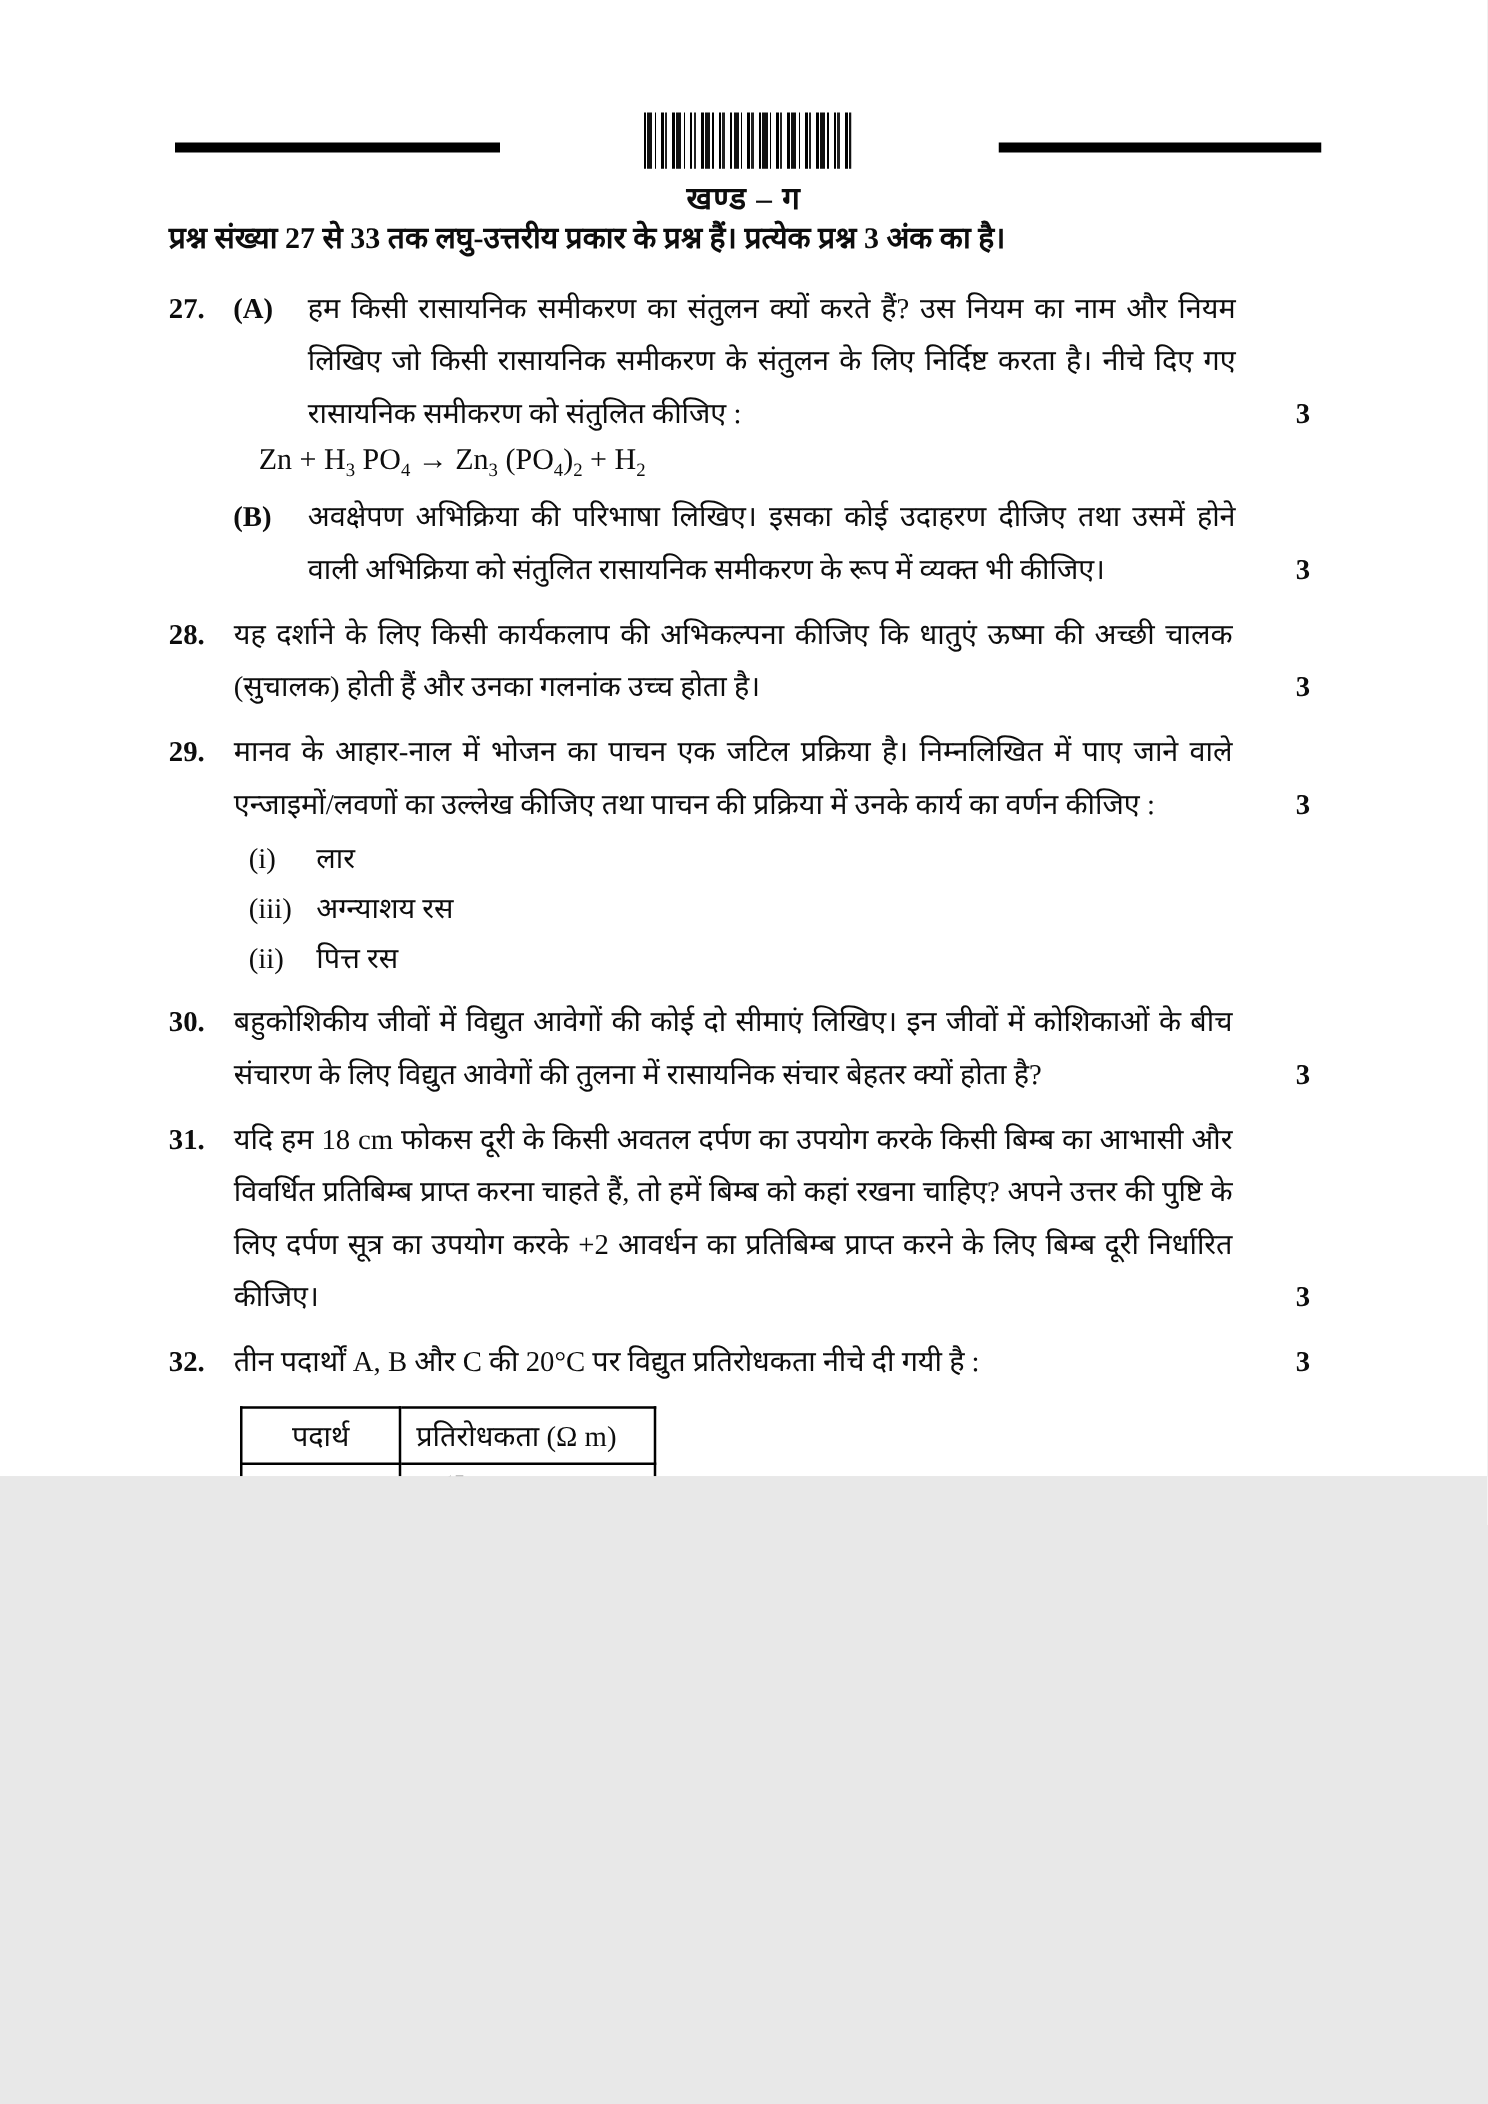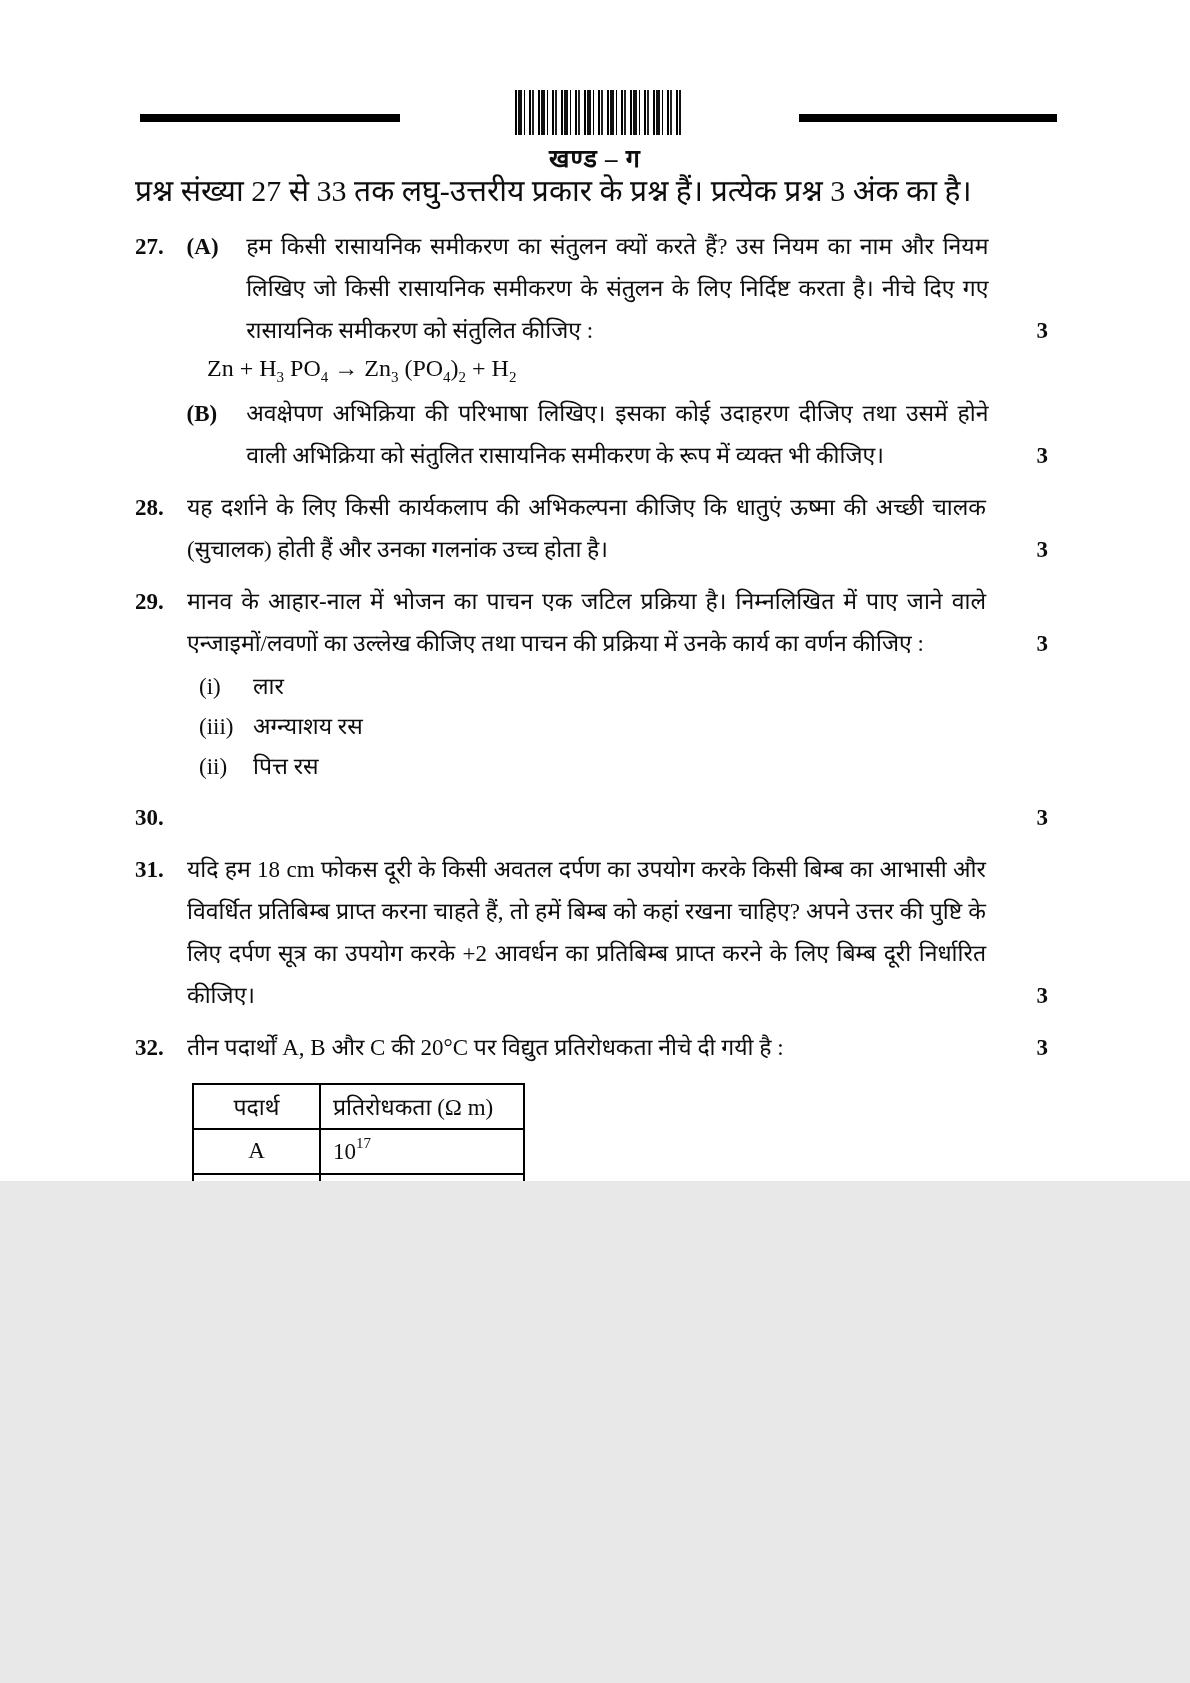--- a/index.html
+++ b/index.html
@@ -14,21 +14,21 @@
   .rule-right{left:799px; width:258px;}
   .barcode{
     position:absolute; left:515px; top:90px; width:166px; height:45px;
     background:repeating-linear-gradient(90deg,
       #000 0 2px,#fff 2px 3px,#111 3px 7px,#fff 7px 9px,#000 9px 10px,
       #fff 10px 14px,#000 14px 16px,#fff 16px 17px,#222 17px 19px,#fff 19px 23px);
   }
   .section-title{position:absolute; top:140px; left:0; width:100%; text-align:center;
     font-size:25px; font-weight:bold; letter-spacing:1px;}
   .intro{position:absolute; left:135px; top:174px; width:930px;
-    font-size:30px; font-weight:normal; line-height:34px;}
+    font-size:24px; font-weight:bold; line-height:34px;}
   
   .content{position:absolute; left:135px; top:226px; width:925px;}
   .question{margin-bottom:10px;}
   .qrow{display:flex; align-items:flex-end;}
   .qnum{width:52px; font-size:23px; font-weight:bold; line-height:42px; align-self:flex-start;}
   .plabel{width:60px; font-size:23px; font-weight:bold; line-height:42px; align-self:flex-start;}
   .qtext{font-size:23px; line-height:42px; text-align:justify;}
   .qtext.w-part{width:748px;}
   .qtext.w-full{width:799px;}
   .marks{margin-left:auto; width:60px; text-align:right; font-size:23px; font-weight:bold;
@@ -109,20 +109,21 @@
         <div class="list-item">
           <span class="li-label">(ii)</span>
           <span>पित्त रस</span>
         </div>
       </div>
     </div>
 
     <div class="question">
       <div class="qrow">
         <div class="qnum">30.</div>
+        <div class="qtext w-full">बहुकोशिकीय जीवों में विद्युत आवेगों की कोई दो सीमाएं लिखिए। इन जीवों में कोशिकाओं के बीच संचारण के लिए विद्युत आवेगों की तुलना में रासायनिक संचार बेहतर क्यों होता है?</div>
         <div class="marks">3</div>
       </div>
     </div>
 
     <div class="question">
       <div class="qrow">
         <div class="qnum">31.</div>
         <div class="qtext w-full">यदि हम 18 cm फोकस दूरी के किसी अवतल दर्पण का उपयोग करके किसी बिम्ब का आभासी और विवर्धित  प्रतिबिम्ब प्राप्त करना चाहते हैं, तो हमें बिम्ब को कहां रखना चाहिए? अपने उत्तर की पुष्टि के लिए दर्पण सूत्र का उपयोग करके +2 आवर्धन का प्रतिबिम्ब प्राप्त करने के लिए बिम्ब दूरी निर्धारित कीजिए।</div>
         <div class="marks">3</div>
       </div>

